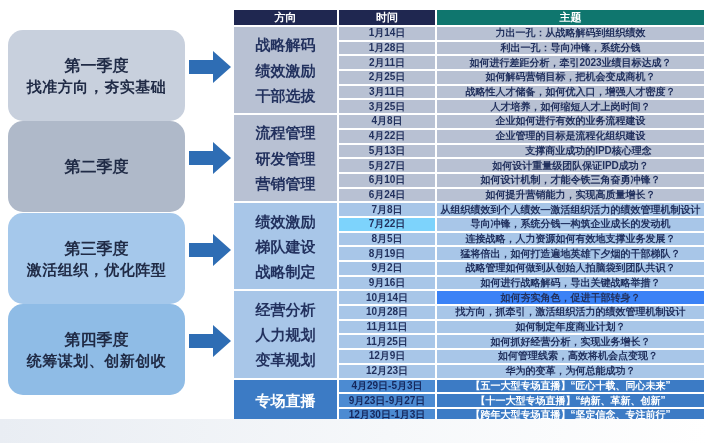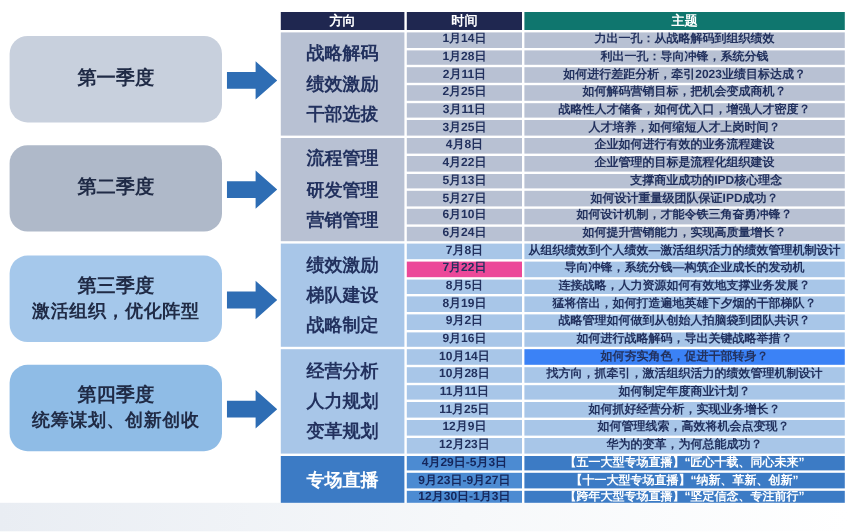--- a/index.html
+++ b/index.html
@@ -1,21 +1,21 @@
 <!DOCTYPE html>
 <html><head>
 <meta charset="utf-8">
 <style>
   html,body{margin:0;padding:0;}
   body{width:706px;height:443px;font-family:"Liberation Sans","DejaVu Sans",sans-serif;}
   .canvas{position:relative;width:706px;height:443px;background:#ffffff;overflow:hidden;}
   .swoosh{position:absolute;left:0;bottom:0;width:100%;height:24px;
     background:linear-gradient(96deg,#e9edf3 0%,#f6f8fa 55%,#ffffff 100%);}
   
-  .qbox{position:absolute;left:8px;width:177px;height:72px;border-radius:15px;
+  .qbox{position:absolute;left:8px;width:177px;height:91px;border-radius:15px;
     display:flex;flex-direction:column;justify-content:center;align-items:center;gap:5px;}
   .qtitle{font-size:16px;font-weight:bold;color:#202b46;line-height:1;}
   .qsub{font-size:15px;font-weight:bold;color:#202b46;line-height:1;letter-spacing:.5px;}
   .qarrow{position:absolute;left:189px;width:42px;height:36px;}
   
   table{position:absolute;left:232px;top:8px;width:474px;border-collapse:separate;
     border-spacing:2px;table-layout:fixed;}
   th{padding:0;height:14px;font-size:11px;font-weight:bold;color:#ffffff;
     text-align:center;vertical-align:middle;}
   td{padding:0;height:12.7px;text-align:center;vertical-align:middle;font-weight:bold;
@@ -31,20 +31,21 @@
   .note{position:absolute;top:425px;right:3px;font-size:10px;font-style:italic;
     font-weight:bold;color:#22376b;}
 </style>
 </head>
 <body>
 
 <div class="canvas">
   <div id="left-panel">
       <div class="qbox" style="top: 30px; background: rgb(200, 208, 221);">
         <div class="qtitle">第一季度</div>
+        <div class="qsub">找准方向，夯实基础</div>
       </div>
       <svg class="qarrow" viewBox="0 0 42 36" style="top: 49px;">
         <polygon points="0,11 24,11 24,2 42,18 24,34 24,25 0,25" fill="#2e6db4"></polygon>
       </svg>
       <div class="qbox" style="top: 121px; background: rgb(175, 185, 201);">
         <div class="qtitle">第二季度</div>
       </div>
       <svg class="qarrow" viewBox="0 0 42 36" style="top: 140px;">
         <polygon points="0,11 24,11 24,2 42,18 24,34 24,25 0,25" fill="#2e6db4"></polygon>
       </svg>
@@ -144,21 +145,21 @@
             <div class="dir-inner">
               <span>绩效激励</span>
               <span>梯队建设</span>
               <span>战略制定</span>
             </div>
           </td>
           <td class="time" style="background: rgb(168, 198, 232);">7月8日</td>
           <td class="topic" style="background: rgb(168, 198, 232);">从组织绩效到个人绩效—激活组织活力的绩效管理机制设计</td>
         </tr>
         <tr>
-          <td class="time" style="background: #ec4899;">7月22日</td>
+          <td class="time" style="background: #7dd3fc;">7月22日</td>
           <td class="topic" style="background: rgb(168, 198, 232);">导向冲锋，系统分钱—构筑企业成长的发动机</td>
         </tr>
         <tr>
           <td class="time" style="background: rgb(168, 198, 232);">8月5日</td>
           <td class="topic" style="background: rgb(168, 198, 232);">连接战略，人力资源如何有效地支撑业务发展？</td>
         </tr>
         <tr>
           <td class="time" style="background: rgb(168, 198, 232);">8月19日</td>
           <td class="topic" style="background: rgb(168, 198, 232);">猛将倍出，如何打造遍地英雄下夕烟的干部梯队？</td>
         </tr>

